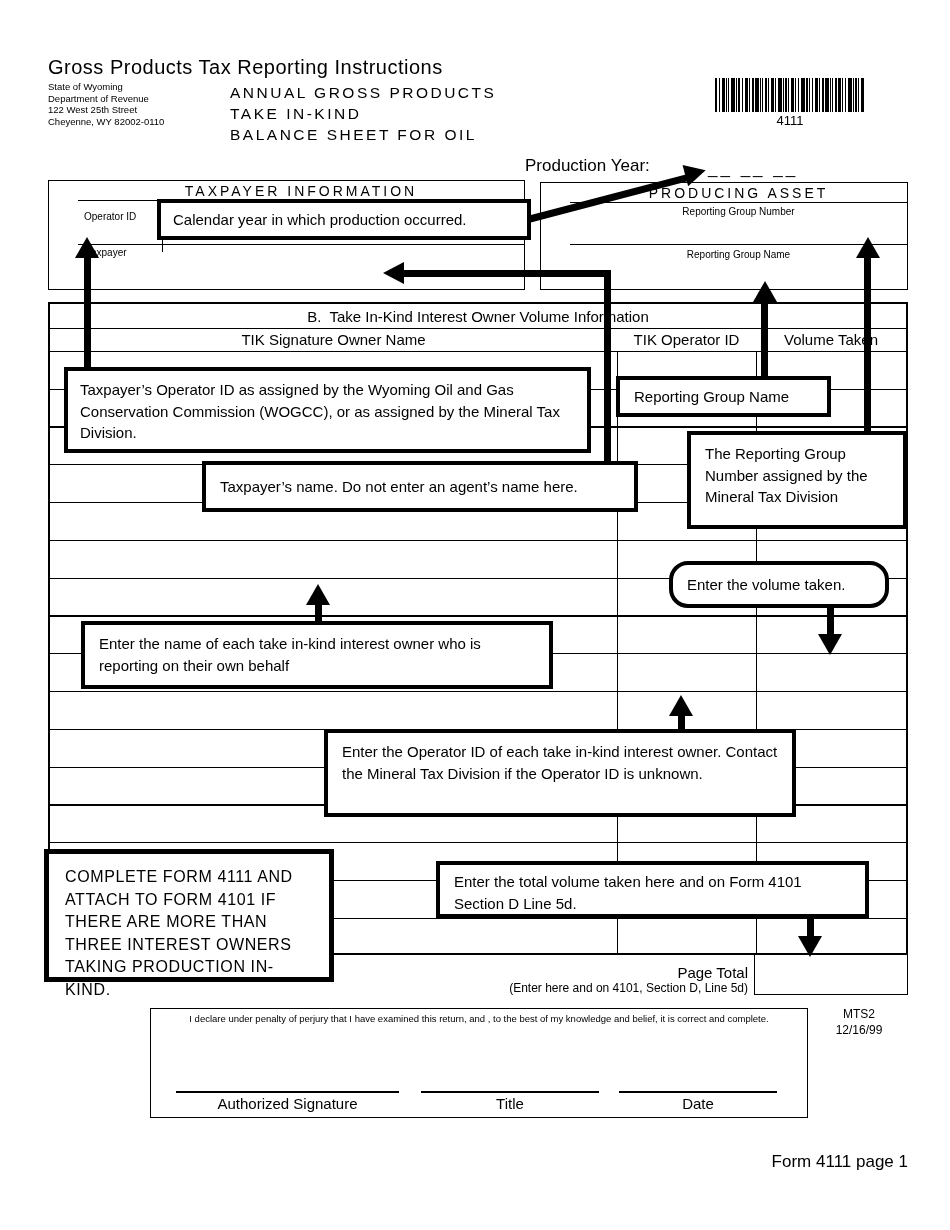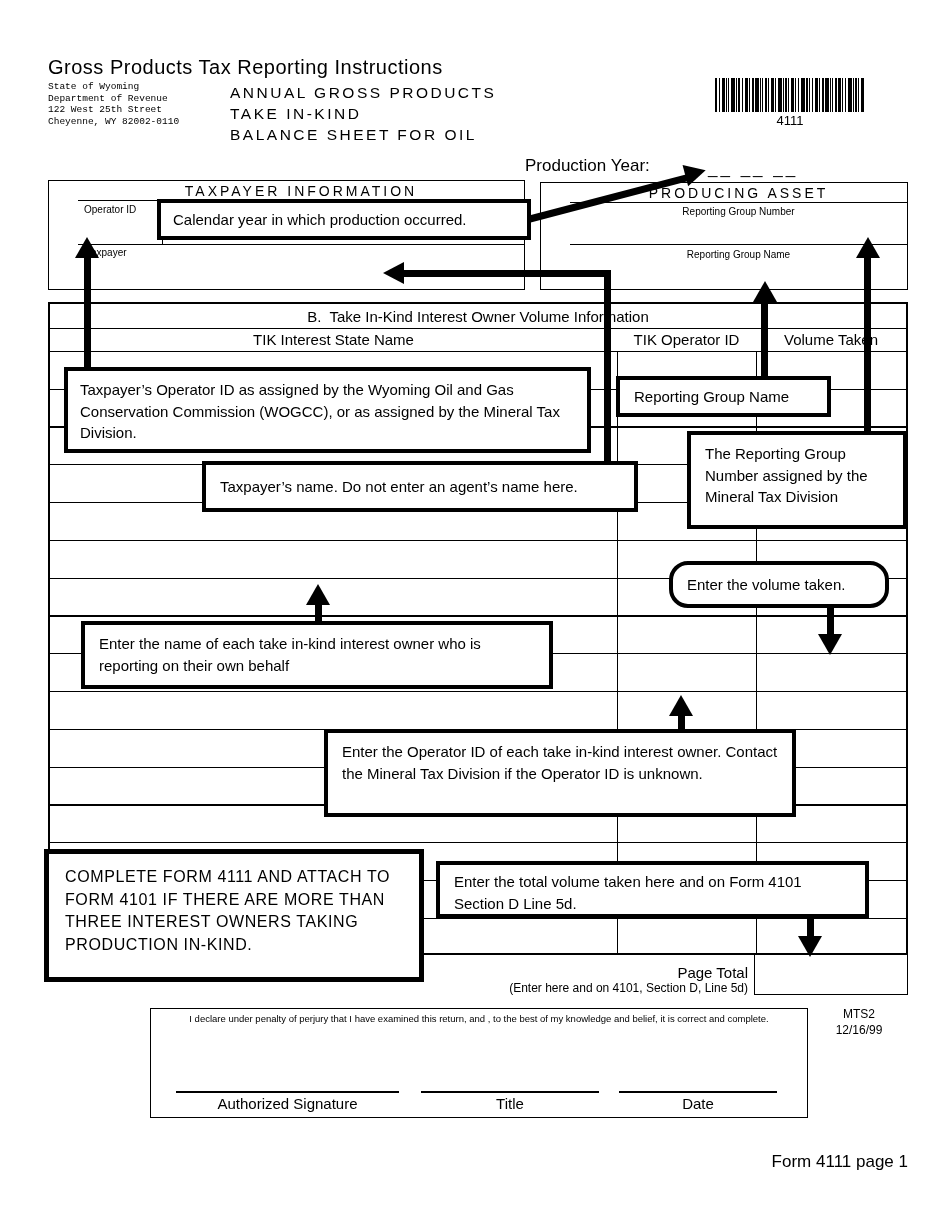--- a/index.html
+++ b/index.html
@@ -3,21 +3,21 @@
 <meta charset="utf-8">
 <style>
   html,body{margin:0;padding:0;background:#fff;}
   .page{position:relative;width:950px;height:1230px;background:#fff;
         font-family:"Liberation Sans","DejaVu Sans",sans-serif;color:#000;overflow:hidden;}
   .abs{position:absolute;}
   .ctr{text-align:center;}
   .pre{white-space:pre-wrap;}
   
   .doc-title{font-size:20px;letter-spacing:.5px;}
-  .agency{font-size:9.5px;line-height:11.5px;font-family:Liberation Mono, monospace;}
+  .agency{font-size:9.5px;line-height:11.5px;}
   .form-title{font-size:15.5px;letter-spacing:2.5px;line-height:21px;}
   
   .tbl{border:1.5px solid #000;box-sizing:border-box;background:transparent;padding-left:29px;}
   .sec-hd{font-size:14px;letter-spacing:3px;text-align:center;border-bottom:1.2px solid #000;box-sizing:border-box;}
   .cell-lbl{font-size:10px;}
   .colhd{font-size:15px;text-align:center;box-sizing:border-box;}
   .vline{position:absolute;width:1.2px;background:#000;}
   .hline{position:absolute;height:1.2px;background:#000;}
   
   .gridrows{position:absolute;background:repeating-linear-gradient(to bottom,transparent 0 36.6px,#000 36.6px 37.8px);}
@@ -104,35 +104,35 @@
     </svg>
   </div>
   <div class="abs ctr" style="left:715px;top:113px;width:150px;font-size:13px;">4111</div>
 
   <div class="abs" style="left:525px;top:156px;font-size:17px;">Production Year:</div>
   <div class="abs" style="left:708px;top:159px;font-size:17px;letter-spacing:3px;">__ __ __</div>
 
   <div class="abs tbl" style="left:48px;top:180px;width:477px;height:110px;">
     <div class="sec-hd" style="height:20px;line-height:20px;">TAXPAYER INFORMATION</div>
     <div style="position:relative;height:44px;border-bottom:1.2px solid #000;box-sizing:border-box;">
-      <div style="position:absolute;left:0;top:1px;width:85px;height:100%;border-right:1.2px solid #000;box-sizing:border-box;padding:2px 0 0 6px;" class="cell-lbl">Operator ID</div>
+      <div style="position:absolute;left:0;top:8px;width:85px;height:100%;border-right:1.2px solid #000;box-sizing:border-box;padding:2px 0 0 6px;" class="cell-lbl">Operator ID</div>
     </div>
     <div style="position:relative;height:44px;padding:2px 0 0 8px;box-sizing:border-box;" class="cell-lbl">Taxpayer</div>
   </div>
 
   <div class="abs tbl" style="left:540px;top:182px;width:368px;height:108px;">
     <div class="sec-hd" style="height:20px;line-height:20px;">PRODUCING ASSET</div>
     <div class="cell-lbl ctr" style="height:42px;border-bottom:1.2px solid #000;box-sizing:border-box;padding-top:3px;">Reporting Group Number</div>
     <div class="cell-lbl ctr" style="height:43px;padding-top:4px;box-sizing:border-box;">Reporting Group Name</div>
   </div>
 
   <div class="abs" style="left:48px;top:302px;width:860px;height:653px;border:2px solid #000;box-sizing:border-box;">
     <div class="ctr pre" style="height:25px;line-height:25px;font-size:15px;border-bottom:1.4px solid #000;box-sizing:border-box;">B.  Take In-Kind Interest Owner Volume Information</div>
     <div style="position:relative;height:23px;border-bottom:1.4px solid #000;box-sizing:border-box;">
-      <div class="colhd" style="position:absolute;left:0;top:0;width:567px;height:100%;line-height:22px;">TIK Interest State Name</div>
+      <div class="colhd" style="position:absolute;left:0;top:0;width:567px;height:100%;line-height:22px;">TIK Signature Owner Name</div>
       <div class="colhd" style="position:absolute;left:567px;top:0;width:139px;height:100%;line-height:22px;">TIK Operator ID</div>
       <div class="colhd" style="position:absolute;left:706px;top:0;width:150px;height:100%;line-height:22px;">Volume Taken</div>
     </div>
     <div class="gridrows" style="left:0;top:48px;width:856px;height:601px;"></div>
     <div class="vline" style="left:567px;top:48px;height:601px;"></div>
     <div class="vline" style="left:706px;top:48px;height:601px;"></div>
   </div>
 
   <div class="abs" style="left:48px;top:956px;width:700px;text-align:right;margin-top:8px;">
     <div style="font-size:15px;">Page Total</div>
@@ -169,21 +169,21 @@
   <div class="ah ah-down" style="left:798px;top:936px;"></div>
 
   <div class="co co-c" style="left:157px;top:199px;width:374px;height:41px;padding-left:12px;">Calendar year in which production occurred.</div>
   <div class="co" style="left:64px;top:367px;width:527px;height:86px;padding:8px 12px;">Taxpayer’s Operator ID as assigned by the Wyoming Oil and Gas Conservation Commission (WOGCC), or as assigned by the Mineral Tax Division.</div>
   <div class="co co-c" style="left:616px;top:376px;width:215px;height:41px;padding-left:14px;">Reporting Group Name</div>
   <div class="co co-c" style="left:202px;top:461px;width:436px;height:51px;padding-left:14px;">Taxpayer’s name. Do not enter an agent’s name here.</div>
   <div class="co" style="left:687px;top:431px;width:220px;height:98px;padding:8px 14px;">The Reporting Group Number assigned by the Mineral Tax Division</div>
   <div class="co co-c" style="left:669px;top:561px;width:220px;height:47px;padding-left:14px;border-radius:19px;">Enter the volume taken.</div>
   <div class="co" style="left:324px;top:729px;width:472px;height:88px;padding:8px 14px;">Enter the Operator ID of each take in-kind interest owner. Contact the Mineral Tax Division if the Operator ID is unknown.</div>
   <div class="co" style="left:81px;top:621px;width:472px;height:68px;padding:8px 14px;">Enter the name of each take in-kind interest owner who is reporting on their own behalf</div>
-  <div class="co" style="left:44px;top:849px;width:380px;height:133px;padding:12px 16px;font-size:16px;line-height:22.5px;letter-spacing:.6px;border-width:5px;">COMPLETE FORM 4111 AND ATTACH TO FORM 4101 IF THERE ARE MORE THAN THREE INTEREST OWNERS TAKING PRODUCTION IN-KIND.</div>
+  <div class="co" style="left:44px;top:849px;width:290px;height:133px;padding:12px 16px;font-size:16px;line-height:22.5px;letter-spacing:.6px;border-width:5px;">COMPLETE FORM 4111 AND ATTACH TO FORM 4101 IF THERE ARE MORE THAN THREE INTEREST OWNERS TAKING PRODUCTION IN-KIND.</div>
   <div class="co" style="left:436px;top:861px;width:433px;height:57px;padding:6px 14px;">Enter the total volume taken here and on Form 4101 Section D Line 5d.</div>
 
   <div class="abs" style="left:150px;top:1008px;width:658px;height:110px;border:1.5px solid #000;box-sizing:border-box;">
     <div class="smalltext ctr" style="padding-top:4px;">I declare under penalty of perjury that I have examined this return, and , to the best of my knowledge and belief, it is correct and complete.</div>
     <div class="hline" style="left:25px;top:82px;width:223px;height:2px;background:#000;"></div>
     <div class="hline" style="left:270px;top:82px;width:178px;height:2px;background:#000;"></div>
     <div class="hline" style="left:468px;top:82px;width:158px;height:2px;background:#000;"></div>
     <div class="abs ctr" style="left:25px;top:86px;width:223px;font-size:15px;">Authorized Signature</div>
     <div class="abs ctr" style="left:270px;top:86px;width:178px;font-size:15px;">Title</div>
     <div class="abs ctr" style="left:468px;top:86px;width:158px;font-size:15px;">Date</div>

